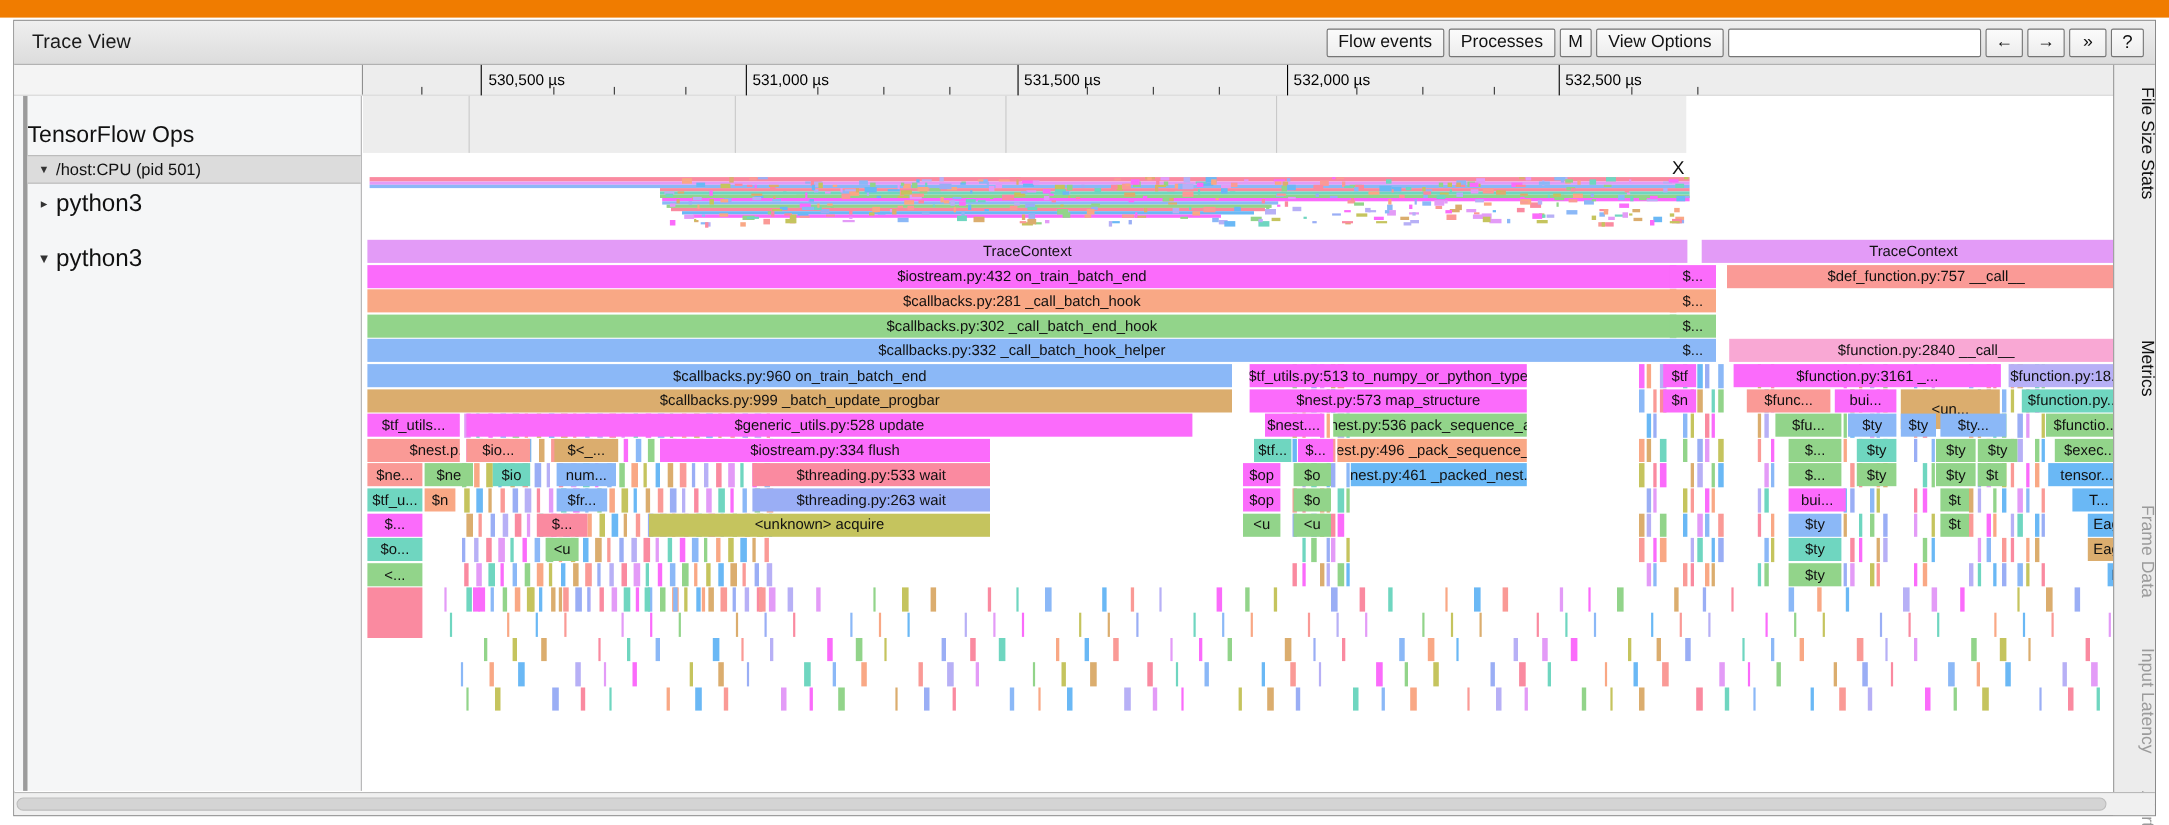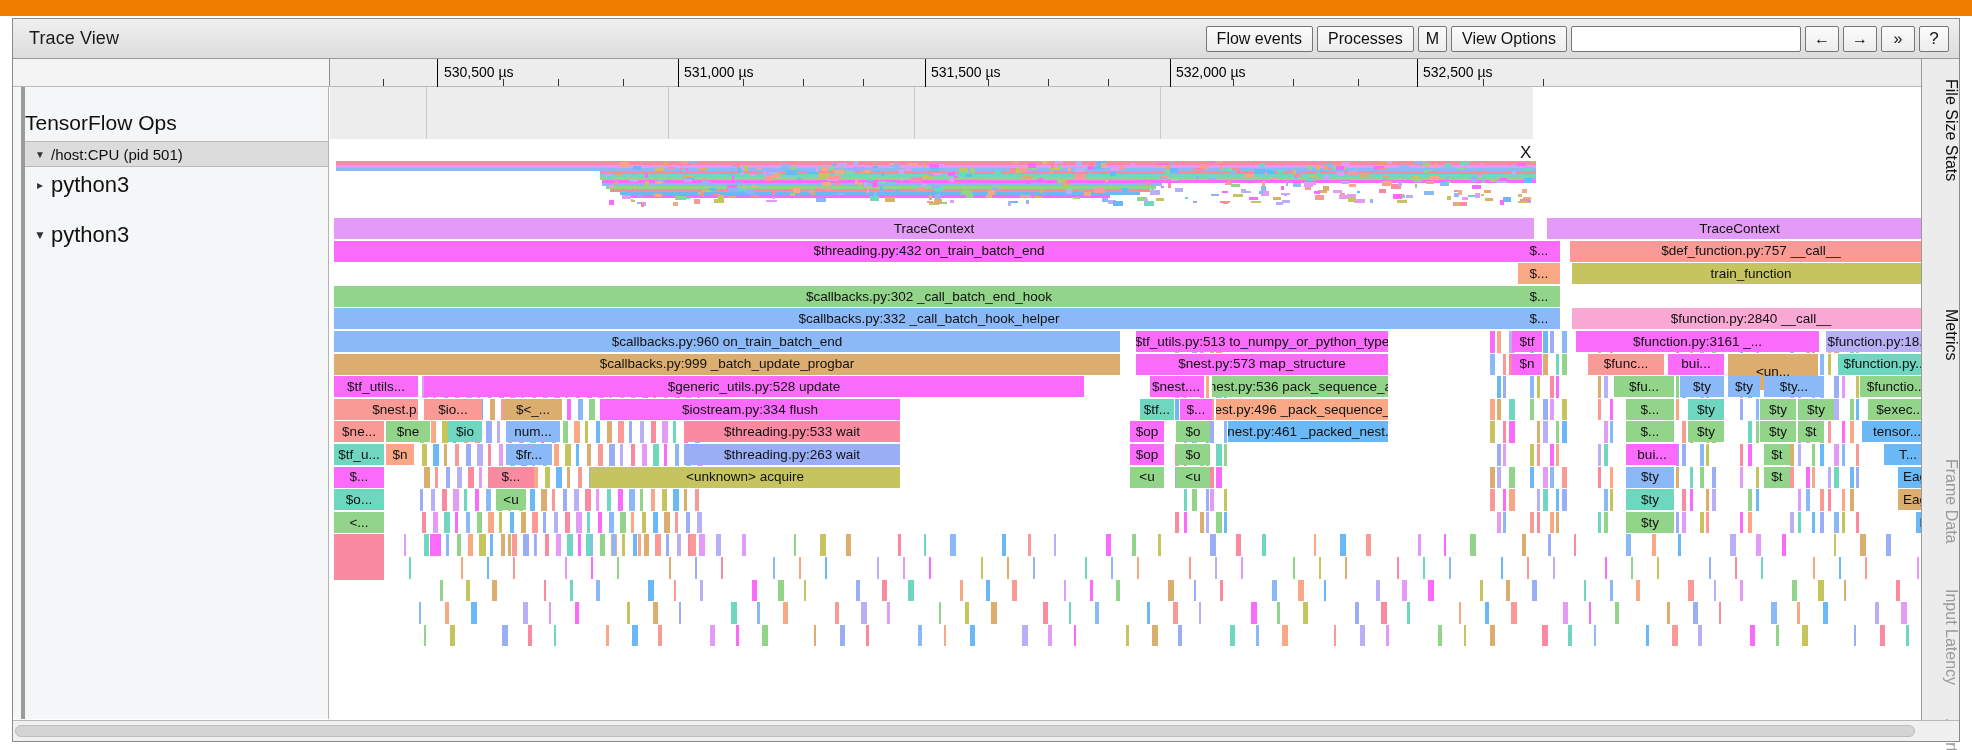--- a/index.html
+++ b/index.html
@@ -1284,25 +1284,25 @@
           <div class="blk" style="left: 1368px; top: 537.8px; width: 4px; height: 21.6px; background: rgb(183, 176, 246);"></div>
           <div class="blk" style="left: 1420px; top: 537.8px; width: 5px; height: 21.6px; background: rgb(251, 107, 251);"></div>
           <div class="blk" style="left: 1446px; top: 537.8px; width: 3px; height: 21.6px; background: rgb(146, 212, 138);"></div>
           <div class="blk" style="left: 1472px; top: 537.8px; width: 6px; height: 21.6px; background: rgb(197, 196, 94);"></div>
           <div class="blk" style="left: 1524px; top: 537.8px; width: 2px; height: 21.6px; background: rgb(154, 174, 245);"></div>
           <div class="blk" style="left: 1550px; top: 537.8px; width: 5px; height: 21.6px; background: rgb(250, 138, 160);"></div>
           <div class="blk" style="left: 1576px; top: 537.8px; width: 3px; height: 21.6px; background: rgb(111, 214, 192);"></div>
           <div class="blk" style="left: 4px; top: 447.4px; width: 50px; height: 45.2px; background: rgb(250, 138, 160);"></div>
           <div class="blk" style="left: 4px; top: 131px; width: 1200px; height: 21px; background: rgb(227, 155, 247);">TraceContext</div>
           <div class="blk" style="left: 1217px; top: 131px; width: 385px; height: 21px; background: rgb(227, 155, 247);">TraceContext</div>
-          <div class="blk" style="left: 4px; top: 153.6px; width: 1190px; height: 21px; background: rgb(251, 107, 251);">$threading.py:432 on_train_batch_end</div>
+          <div class="blk" style="left: 4px; top: 153.6px; width: 1190px; height: 21px; background: rgb(251, 107, 251);">$iostream.py:432 on_train_batch_end</div>
           <div class="blk" style="left: 1188px; top: 153.6px; width: 42px; height: 21px; background: rgb(251, 107, 251);">$...</div>
           <div class="blk" style="left: 1240px; top: 153.6px; width: 362px; height: 21px; background: rgb(250, 154, 150);">$def_function.py:757 __call__</div>
+          <div class="blk" style="left: 4px; top: 176.2px; width: 1190px; height: 21px; background: rgb(249, 168, 133);">$callbacks.py:281 _call_batch_hook</div>
           <div class="blk" style="left: 1188px; top: 176.2px; width: 42px; height: 21px; background: rgb(249, 168, 133);">$...</div>
-          <div class="blk" style="left: 1242px; top: 176.2px; width: 358px; height: 21px; background: rgb(197, 196, 94);">train_function</div>
           <div class="blk" style="left: 4px; top: 198.8px; width: 1190px; height: 21px; background: rgb(146, 212, 138);">$callbacks.py:302 _call_batch_end_hook</div>
           <div class="blk" style="left: 1188px; top: 198.8px; width: 42px; height: 21px; background: rgb(146, 212, 138);">$...</div>
           <div class="blk" style="left: 4px; top: 221.4px; width: 1190px; height: 21px; background: rgb(139, 184, 247);">$callbacks.py:332 _call_batch_hook_helper</div>
           <div class="blk" style="left: 1188px; top: 221.4px; width: 42px; height: 21px; background: rgb(139, 184, 247);">$...</div>
           <div class="blk" style="left: 1242px; top: 221.4px; width: 358px; height: 21px; background: #f9a8d4;">$function.py:2840 __call__</div>
           <div class="blk" style="left: 4px; top: 244px; width: 786px; height: 21px; background: rgb(139, 184, 247);">$callbacks.py:960 on_train_batch_end</div>
           <div class="blk" style="left: 806px; top: 244px; width: 252px; height: 21px; background: rgb(251, 107, 251);">$tf_utils.py:513 to_numpy_or_python_type</div>
           <div class="blk" style="left: 1182px; top: 244px; width: 30px; height: 21px; background: rgb(251, 107, 251);">$tf</div>
           <div class="blk" style="left: 1246px; top: 244px; width: 243px; height: 21px; background: rgb(251, 107, 251);">$function.py:3161 _...</div>
           <div class="blk" style="left: 1496px; top: 244px; width: 106px; height: 21px; background: rgb(183, 176, 246);">$function.py:18...</div>

